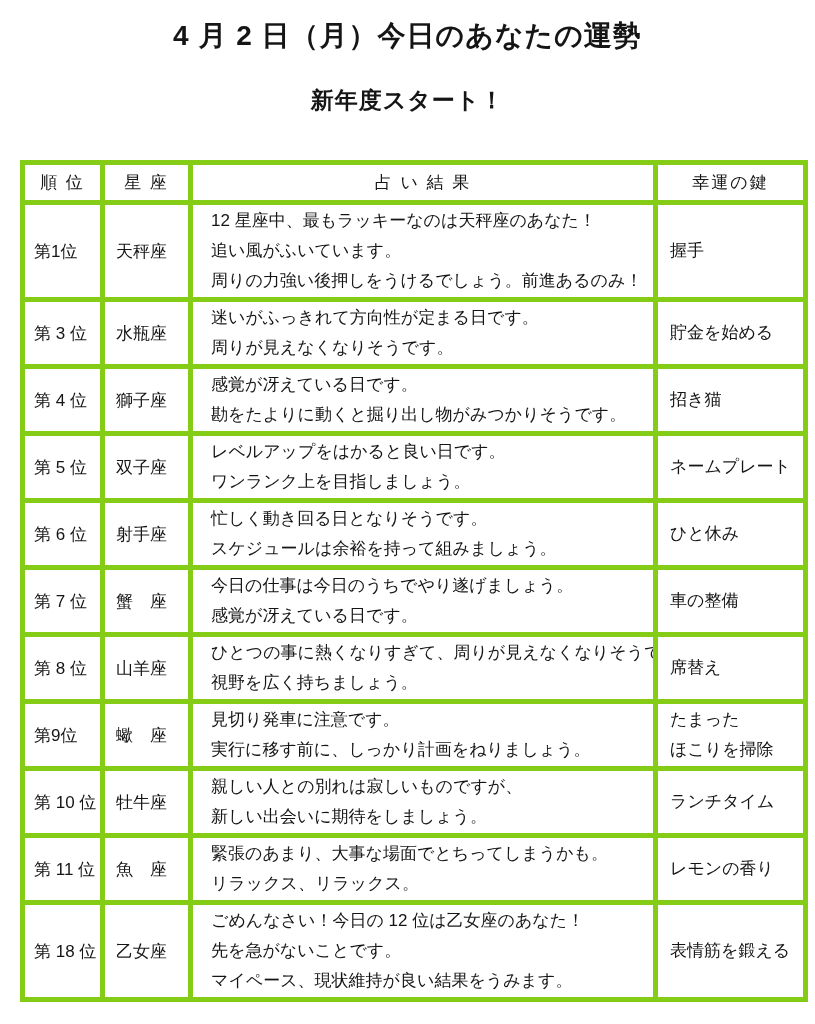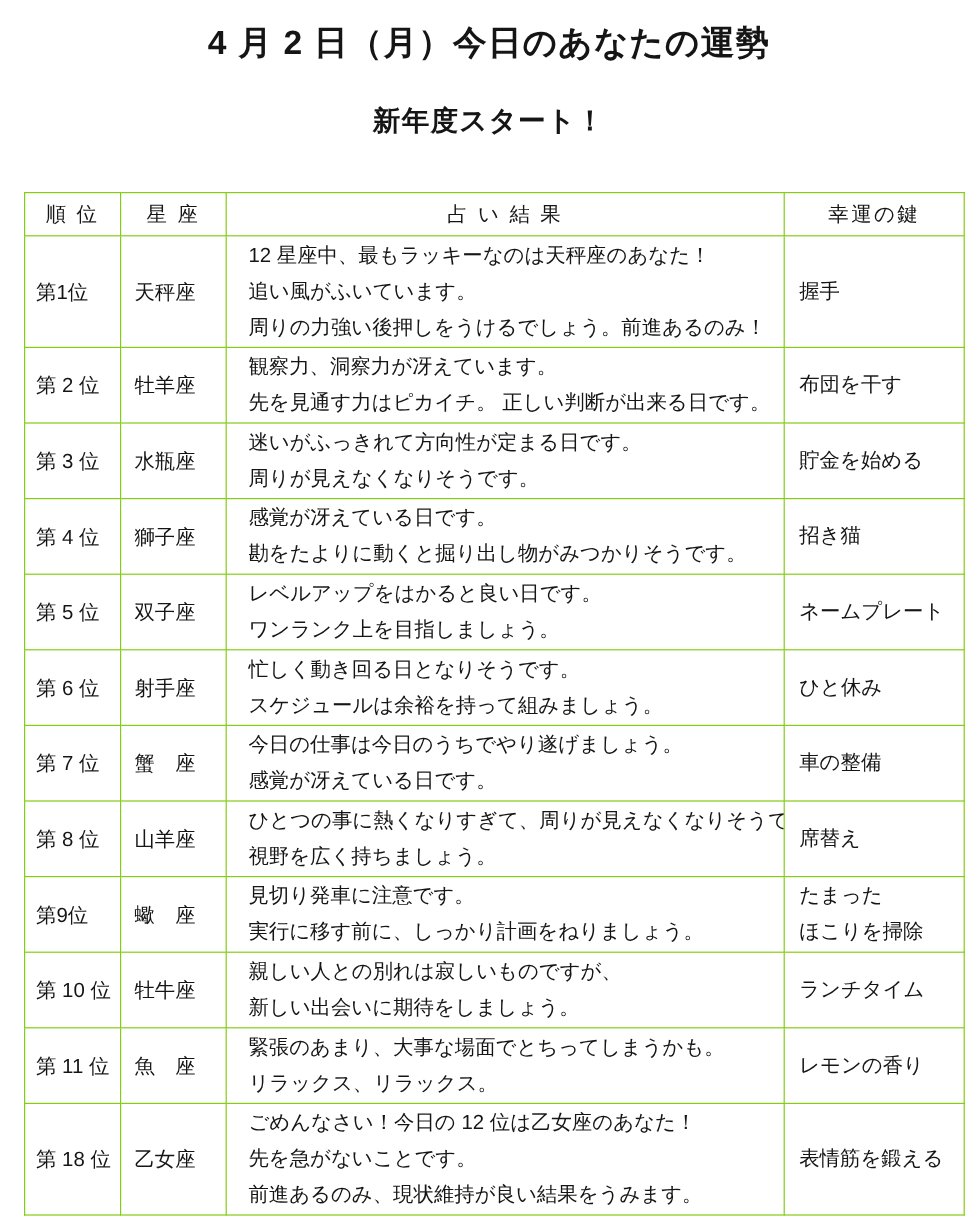--- a/index.html
+++ b/index.html
@@ -32,21 +32,21 @@
     letter-spacing: 1px;
   }
   table.fortune {
     border-collapse: collapse;
     table-layout: fixed;
     width: 783px;
     margin: 46px 0 0 20px;
   }
   table.fortune th,
   table.fortune td {
-    border: 1px solid #84cc16;
+    border: 5px solid #84cc16;
     vertical-align: middle;
     font-size: 17px;
     overflow: hidden;
   }
   col.c-rank  { width: 80px; }
   col.c-sign  { width: 88px; }
   col.c-result{ width: 465px; }
   col.c-lucky { width: 150px; }
   table.fortune th {
     font-weight: normal;
@@ -105,31 +105,20 @@
     <td class="result">
           <div class="line">12 星座中、最もラッキーなのは天秤座のあなた！</div>
           <div class="line">追い風がふいています。</div>
           <div class="line">周りの力強い後押しをうけるでしょう。前進あるのみ！</div>
         </td>
     <td class="lucky">
           <div class="line">握手</div>
         </td>
   </tr>
       <tr>
-    <td class="rank">第 2 位</td>
-    <td class="sign">牡羊座</td>
-    <td class="result">
-          <div class="line">観察力、洞察力が冴えています。</div>
-          <div class="line">先を見通す力はピカイチ。 正しい判断が出来る日です。</div>
-        </td>
-    <td class="lucky">
-          <div class="line">布団を干す</div>
-        </td>
-  </tr>
-      <tr>
     <td class="rank">第 3 位</td>
     <td class="sign">水瓶座</td>
     <td class="result">
           <div class="line">迷いがふっきれて方向性が定まる日です。</div>
           <div class="line">周りが見えなくなりそうです。</div>
         </td>
     <td class="lucky">
           <div class="line">貯金を始める</div>
         </td>
   </tr>
@@ -221,20 +210,20 @@
     <td class="lucky">
           <div class="line">レモンの香り</div>
         </td>
   </tr>
       <tr>
     <td class="rank">第 18 位</td>
     <td class="sign">乙女座</td>
     <td class="result">
           <div class="line">ごめんなさい！今日の 12 位は乙女座のあなた！</div>
           <div class="line">先を急がないことです。</div>
-          <div class="line">前進あるのみ、現状維持が良い結果をうみます。</div>
+          <div class="line">マイペース、現状維持が良い結果をうみます。</div>
         </td>
     <td class="lucky">
           <div class="line">表情筋を鍛える</div>
         </td>
   </tr>
     </tbody>
 </table>
 
 </body></html>

